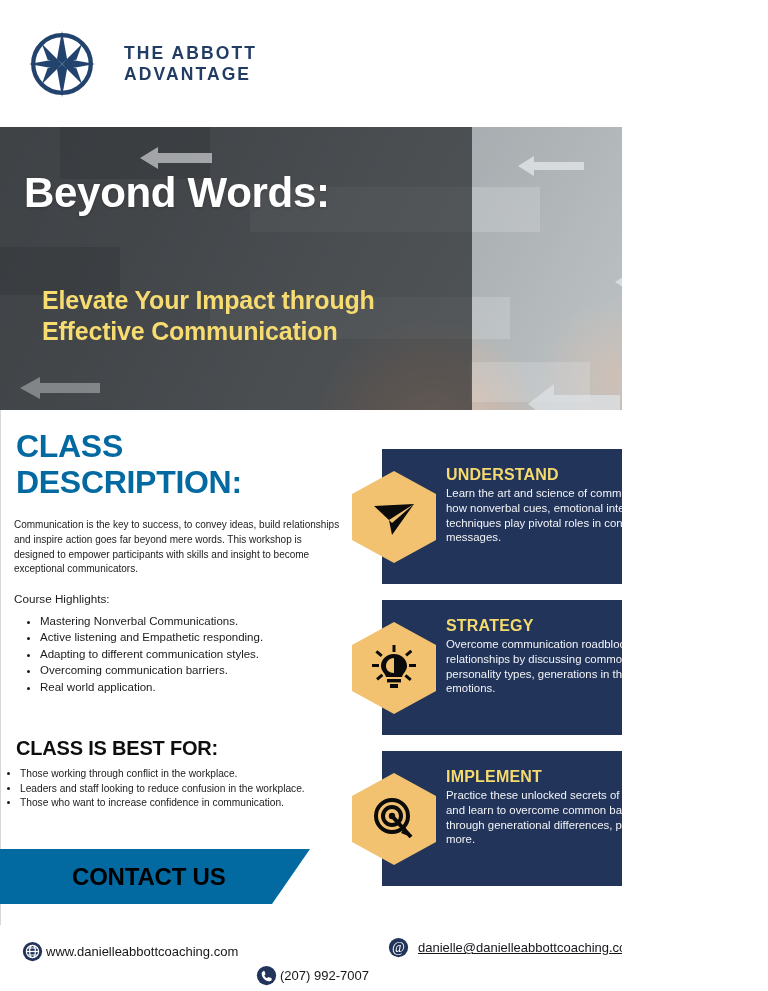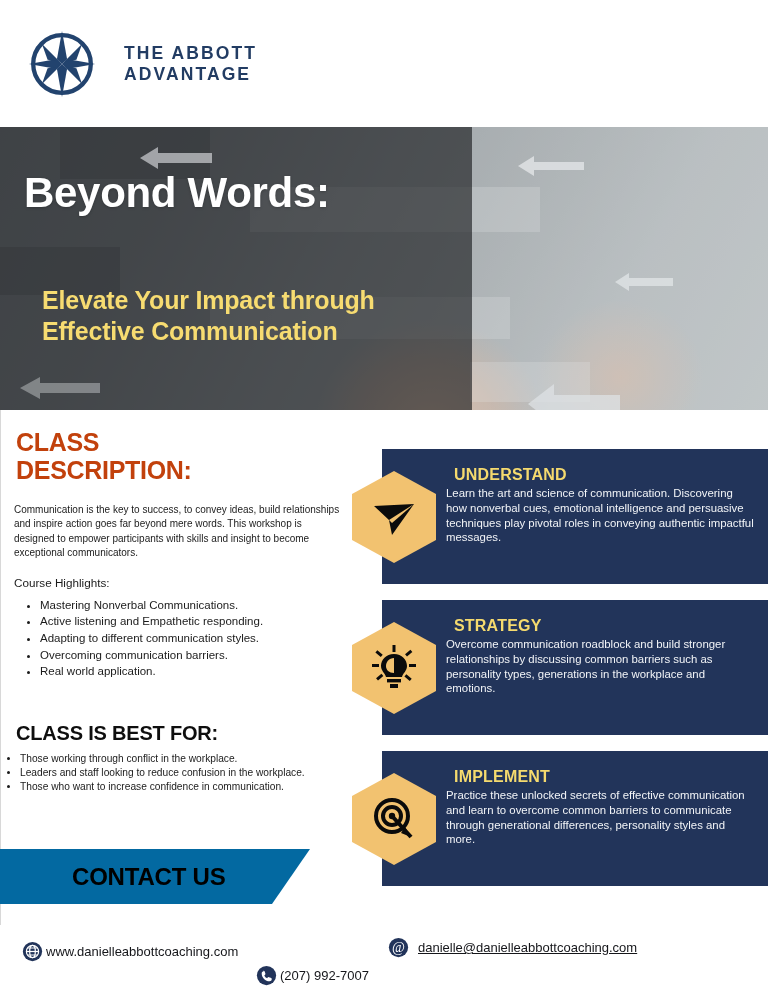--- a/index.html
+++ b/index.html
@@ -2,21 +2,21 @@
 <html><head>
 <meta charset="utf-8">
 <style>
   html,body{margin:0;padding:0;}
   body{
     width:768px;height:991px;
     background:#ffffff;
     font-family:"Liberation Sans", sans-serif;
     overflow:hidden;
   }
-  .page{position:relative;width:768px;height:991px;background:#fff;overflow:hidden;}
+  .page{position:relative;width:622px;height:991px;background:#fff;overflow:hidden;}
 
   
   .header{position:absolute;left:0;top:0;width:768px;height:127px;background:#fff;display:flex;align-items:center;}
   .logo-wrap{display:flex;align-items:center;margin-left:26px;}
   .compass{width:72px;height:72px;flex:0 0 auto;}
   .brand{margin-left:26px;line-height:1.18;}
   .brand-line{
     font-size:17.5px;font-weight:600;letter-spacing:2.1px;
     color:#223c63;
   }
@@ -45,21 +45,21 @@
   .hero-sub{
     position:absolute;left:42px;top:158px;width:340px;
     font-size:25px;font-weight:800;color:#f7dc71;line-height:1.22;
     letter-spacing:-0.2px;
   }
 
   
   .left-col{position:absolute;left:0;top:410px;width:360px;}
   .h-class{
     margin:18px 0 0 16px;width:260px;
-    font-size:25px;font-weight:800;color:#c2410c;line-height:1.13;letter-spacing:-0.3px;
+    font-size:32px;font-weight:800;color:#0369a1;line-height:1.13;letter-spacing:-0.3px;
   }
   .desc{
     margin:18px 0 0 14px;width:330px;
     font-size:10px;color:#1b1b1b;line-height:1.46;
   }
   .ch-label{margin:15px 0 0 14px;font-size:11.7px;color:#1b1b1b;}
   ul.bullets{margin:8px 0 0 0;padding:0 0 0 40px;list-style:disc;}
   ul.bullets li{font-size:11.5px;color:#1b1b1b;line-height:1.44;}
 
   .h-best{
@@ -89,21 +89,21 @@
   }
   .hexicon{
     position:absolute;left:0;top:22px;width:84px;height:92px;
     background:#f2c270;
     clip-path:polygon(50% 0%,100% 25%,100% 75%,50% 100%,0% 75%,0% 25%);
     display:flex;align-items:center;justify-content:center;
   }
   .hexicon svg{display:block;}
   .card-body{position:absolute;left:94px;top:17px;width:310px;}
   .card-title{
-    font-size:16px;font-weight:800;color:#f5da6e;letter-spacing:0.2px;margin:0 0 2px 8px;
+    font-size:16px;font-weight:800;color:#f5da6e;letter-spacing:0.2px;margin:0 0 2px 0;
   }
   .card-text{font-size:11.4px;color:#f2f4f7;line-height:1.30;}
 
   
   .footer{position:absolute;left:0;top:925px;width:768px;height:66px;background:#fff;}
   .f-row{position:absolute;display:flex;align-items:center;}
   .f-row1{left:22px;top:16px;}
   .f-row2{left:388px;top:12px;}
   .f-row3{left:256px;top:40px;}
   .f-icon{width:21px;height:21px;flex:0 0 auto;}

